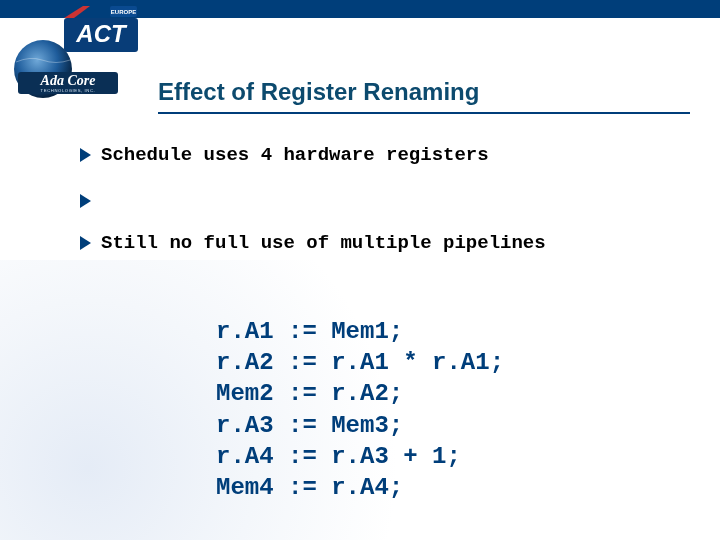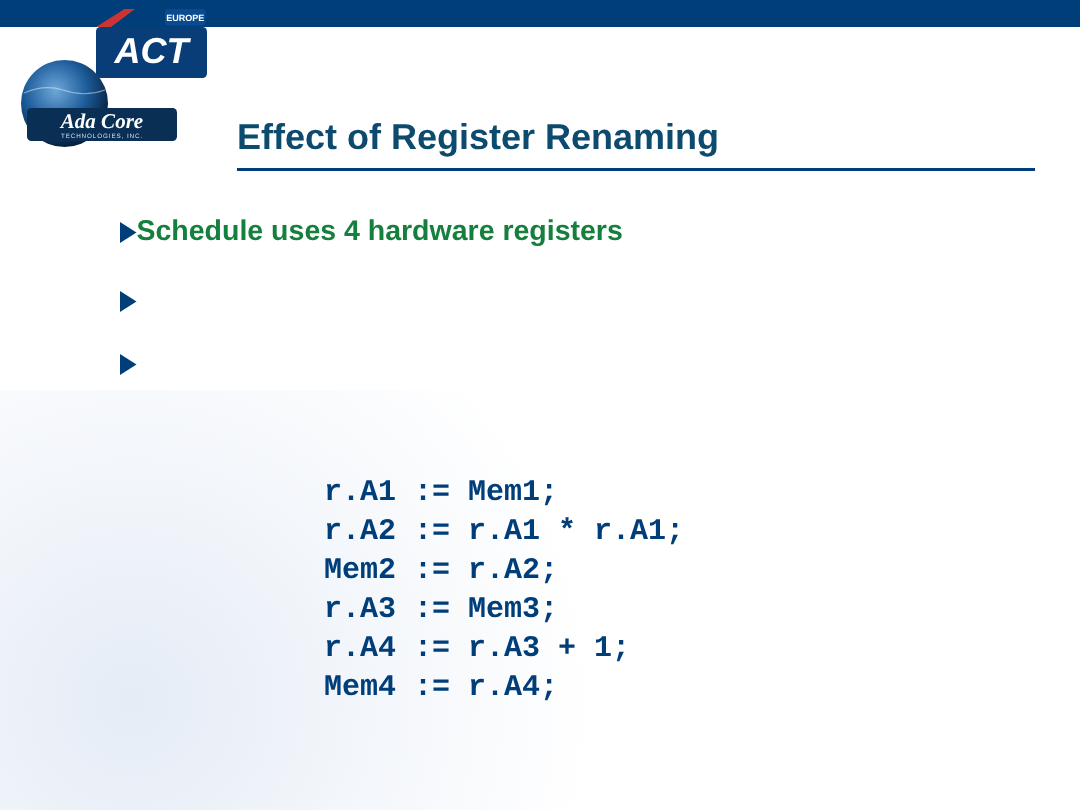--- a/index.html
+++ b/index.html
@@ -60,42 +60,44 @@
   }
 
   
   .bullets {
     position: absolute;
     top: 144px; left: 80px; right: 40px;
   }
   .bullet {
     display: flex;
     align-items: flex-start;
+    gap: 10px;
     margin-bottom: 24px;
-    color: #15803d;
+    color: #000000;
+    font-family: Liberation Mono, monospace;
   }
   .bullet .tri {
     flex: none;
     width: 0; height: 0;
     margin-top: 4px;
     border-top: 7px solid transparent;
     border-bottom: 7px solid transparent;
     border-left: 11px solid #003e7a;
   }
   .bullet .txt {
     font-size: 19px;
     font-weight: bold;
   }
 
   
   .code {
     position: absolute;
     top: 316px; left: 216px;
     font-family: "Courier New", Courier, monospace;
-    font-size: 20px;
+    font-size: 24px;
     font-weight: bold;
     color: #003e7a;
     line-height: 1.3;
     white-space: pre;
   }
 </style>
 </head>
 <body>
 
 <div class="bg-wash"></div>
@@ -137,20 +139,21 @@
 <div class="bullets">
   <div class="bullet">
     <div class="tri"></div>
     <div class="txt">Schedule uses 4 hardware registers</div>
   </div>
   <div class="bullet">
     <div class="tri"></div>
   </div>
   <div class="bullet">
     <div class="tri"></div>
+    <div class="txt">Still no full use of multiple pipelines</div>
   </div>
 </div>
 
 <div class="code">r.A1 := Mem1;
 r.A2 := r.A1 * r.A1;
 Mem2 := r.A2;
 r.A3 := Mem3;
 r.A4 := r.A3 + 1;
 Mem4 := r.A4;</div>
 

